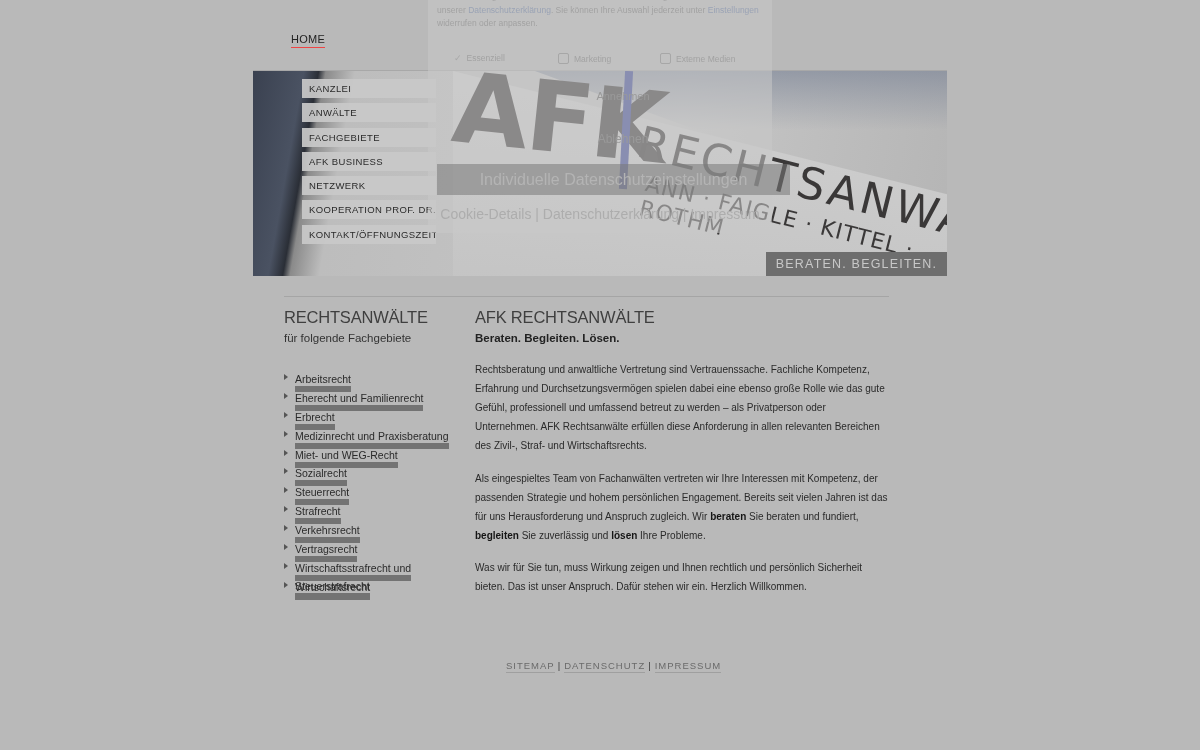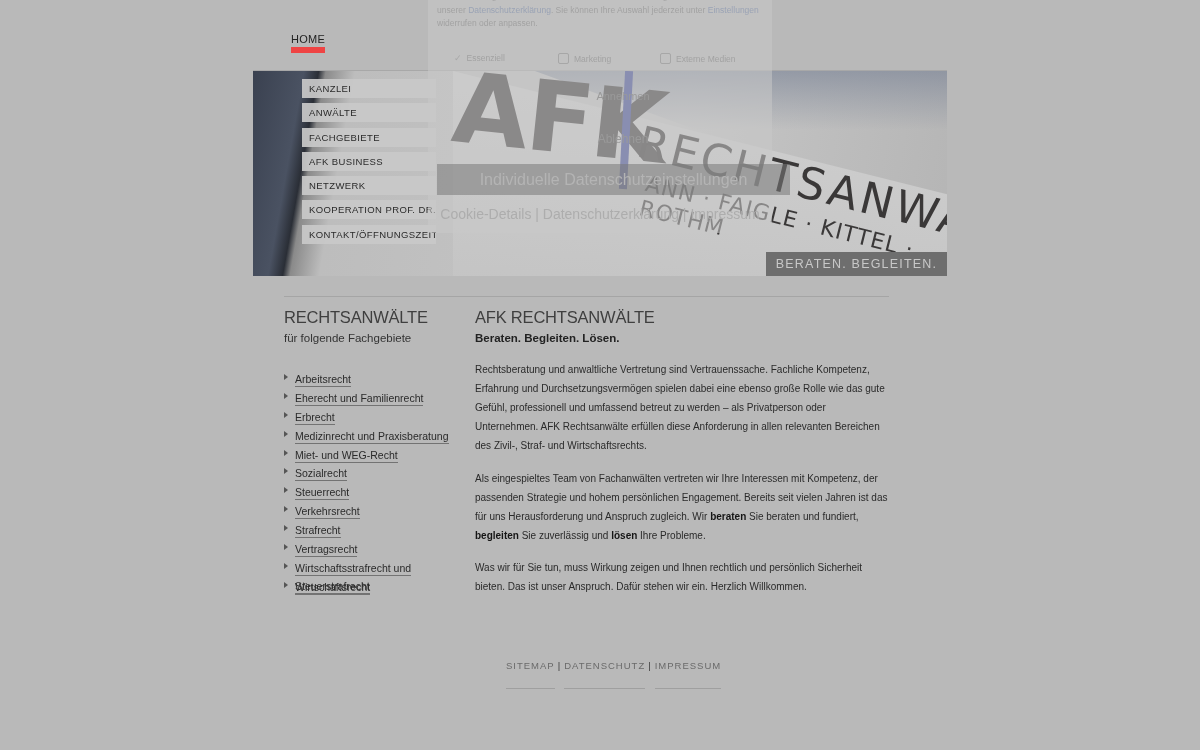--- a/index.html
+++ b/index.html
@@ -7,21 +7,21 @@
     width:1200px; height:750px; overflow:hidden; position:relative;
     background:#b9b9b9;
     font-family:"Liberation Sans", "DejaVu Sans", sans-serif;
     color:#2a2a2a;
   }
   .page { position:absolute; left:0; top:0; width:1200px; height:750px; }
 
   
   .home-link {
     position:absolute; left:291px; top:33px; font-size:11px; letter-spacing:0.3px;
-    color:#222; text-decoration:none; border-bottom:6px solid #ef4444; padding-bottom:2px;
+    color:#222; text-decoration:none; border-bottom:1px solid #ef4444; padding-bottom:2px;
   }
   .top-rule { position:absolute; left:253px; top:70px; width:694px; height:1px; background:#a8a8a8; }
 
   
   .hero {
     position:absolute; left:253px; top:71px; width:694px; height:205px; overflow:hidden;
     background:linear-gradient(100deg,#3a4150 0%,#4a5262 7%,#2a2e36 9%,#8a8a8a 10%,#bdbdbd 14%,#c6c6c6 60%,#b5b5b5 100%);
   }
   .hero .stone-top {
     position:absolute; right:0; top:0; width:420px; height:150px;
@@ -78,35 +78,35 @@
   .cookie .c-links { position:absolute; left:0; top:216px; width:344px; text-align:center; font-size:14px; color:#adadad; }
 
   
   .sidebar { position:absolute; left:284px; top:296px; width:198px; }
   .sidebar .rule { height:1px; background:#a5a5a5; }
   .sidebar h2 { margin:11px 0 0 0; font-size:16.5px; font-weight:normal; color:#3f3f3f; letter-spacing:-0.2px; }
   .sidebar .sub { margin-top:5px; font-size:11.5px; color:#333; }
   .areas { list-style:none; margin:25px 0 0 0; padding:0; }
   .areas li { position:relative; height:18.9px; padding-left:11px; }
   .areas li .arrow { position:absolute; left:0; top:5px; width:0; height:0; border-left:4px solid #555; border-top:3px solid transparent; border-bottom:3px solid transparent; }
-  .areas li a { font-size:10.5px; color:#2a2a2a; text-decoration:none; border-bottom:1px solid #737373; padding-bottom:1px; line-height:14px; }
+  .areas li a { font-size:10.5px; color:#2a2a2a; text-decoration:none; border-bottom:6px solid #737373; padding-bottom:1px; line-height:14px; }
 
   
   .content { position:absolute; left:475px; top:296px; width:414px; }
   .content .rule { height:1px; background:#a5a5a5; }
   .content h1 { margin:11px 0 0 0; font-size:16.5px; font-weight:normal; color:#3f3f3f; letter-spacing:-0.2px; }
   .content .subtitle { margin-top:5px; font-size:11.5px; font-weight:bold; color:#222; }
   .content p { margin:16px 0 0 0; font-size:10px; line-height:19px; color:#2a2a2a; }
   .content p + p { margin-top:14px; }
   .content p.p3 { margin-top:13px; }
   .content b { color:#151515; }
 
   
   .footer { position:absolute; left:506px; top:660px; font-size:9.5px; letter-spacing:1px; color:#6a6a6a; }
-  .footer a { color:#6a6a6a; text-decoration:none; border-bottom:1px solid #9f9f9f; padding-bottom:17px; }
+  .footer a { color:#6a6a6a; text-decoration:none; border-bottom:1px solid #9f9f9f; padding-bottom:1px; }
   .footer .sep { color:#3a3a3a; margin:0 3px; }
 </style>
 </head>
 <body>
 
 <div class="page">
 
   <a class="home-link" href="#">HOME</a>
   <div class="top-rule"></div>
 
@@ -161,22 +161,22 @@
     <h2>RECHTSANWÄLTE</h2>
     <div class="sub">für folgende Fachgebiete</div>
     <ul class="areas">
       <li><span class="arrow"></span><a href="#">Arbeitsrecht</a></li>
       <li><span class="arrow"></span><a href="#">Eherecht und Familienrecht</a></li>
       <li><span class="arrow"></span><a href="#">Erbrecht</a></li>
       <li><span class="arrow"></span><a href="#">Medizinrecht und Praxisberatung</a></li>
       <li><span class="arrow"></span><a href="#">Miet- und WEG-Recht</a></li>
       <li><span class="arrow"></span><a href="#">Sozialrecht</a></li>
       <li><span class="arrow"></span><a href="#">Steuerrecht</a></li>
+      <li><span class="arrow"></span><a href="#">Strafrecht</a></li>
       <li><span class="arrow"></span><a href="#">Verkehrsrecht</a></li>
-      <li><span class="arrow"></span><a href="#">Strafrecht</a></li>
       <li><span class="arrow"></span><a href="#">Vertragsrecht</a></li>
       <li><span class="arrow"></span><a href="#">Wirtschaftsstrafrecht und Steuerstrafrecht</a></li>
       <li><span class="arrow"></span><a href="#">Wirtschaftsrecht</a></li>
     </ul>
   </aside>
 
   <main class="content">
     <div class="rule"></div>
     <h1>AFK RECHTSANWÄLTE</h1>
     <div class="subtitle">Beraten. Begleiten. Lösen.</div>

